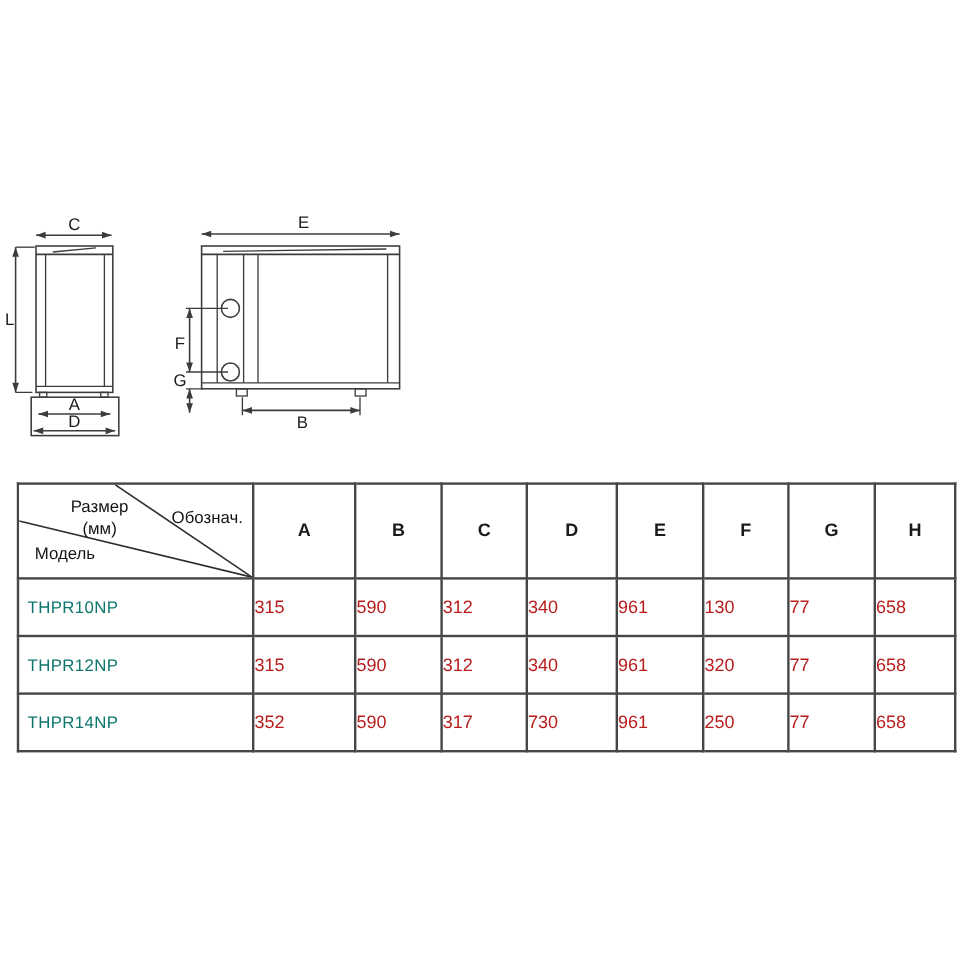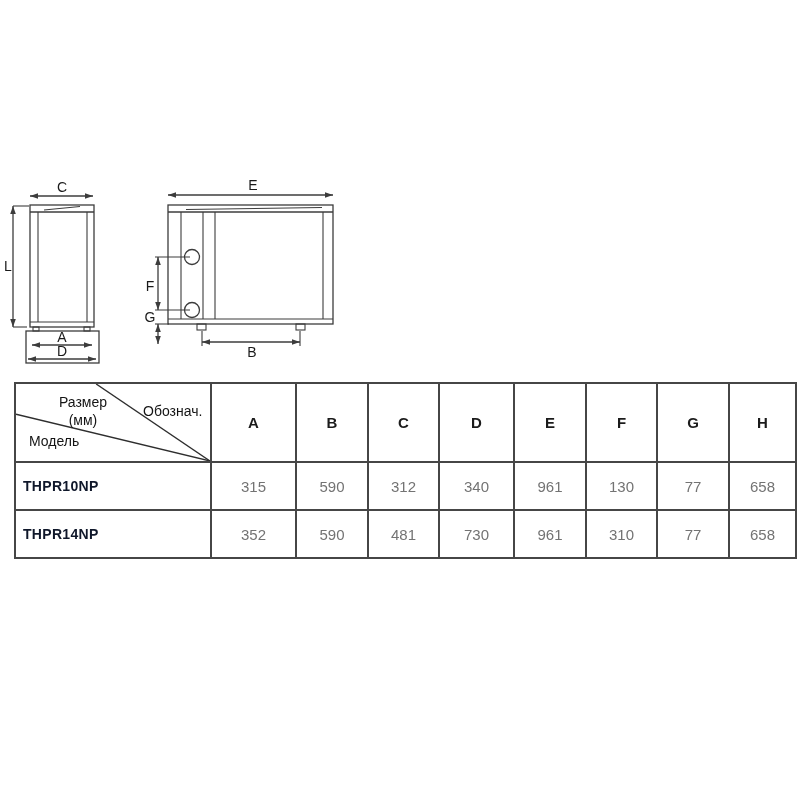--- a/index.html
+++ b/index.html
@@ -23,52 +23,52 @@
   .dim-text {
     fill:#1a1a1a;
     font-size:14px;
     font-family:"Liberation Sans", sans-serif;
   }
 
   
   .spec-table {
     position:absolute;
     left:14px;
-    top:382px;
+    top:402px;
     border-collapse:collapse;
     table-layout:fixed;
     width:781px;
   }
   .spec-table th, .spec-table td {
     border:2px solid #464646;
     background:#ffffff;
   }
   .spec-table thead tr { height:79px; }
   .spec-table tbody tr { height:48px; }
   .col-header {
     font-weight:bold;
     font-size:15px;
     text-align:center;
     vertical-align:middle;
     color:#1b1b1b;
   }
   .model-cell {
-    font-weight:bold;
+    font-weight:normal;
     font-size:14px;
     text-align:left;
     vertical-align:middle;
     padding-left:7px;
     letter-spacing:0.3px;
-    color:#0f172a;
+    color:#0f766e;
   }
   .value-cell {
     font-size:15px;
-    text-align:center;
+    text-align:left;
     vertical-align:middle;
-    color:#737373;
+    color:#b91c1c;
   }
 
   
   .corner-cell { position:relative; padding:0; }
   .corner-svg { position:absolute; left:0; top:0; width:100%; height:100%; }
   .corner-svg line { stroke:#2e2e2e; stroke-width:1.4; }
   .corner-label { position:absolute; font-size:14px; font-weight:normal; color:#141414; white-space:nowrap; }
   .lbl-size { left:39px; top:9px; width:56px; text-align:center; line-height:18px; }
   .lbl-designation { left:127px; top:19px; }
   .lbl-model { left:13px; top:49px;text-align:center; }
@@ -188,24 +188,35 @@
       <td class="value-cell">315</td>
       <td class="value-cell">590</td>
       <td class="value-cell">312</td>
       <td class="value-cell">340</td>
       <td class="value-cell">961</td>
       <td class="value-cell">130</td>
       <td class="value-cell">77</td>
       <td class="value-cell">658</td>
     </tr>
     <tr>
+      <td class="model-cell">THPR12NP</td>
+      <td class="value-cell">315</td>
+      <td class="value-cell">590</td>
+      <td class="value-cell">312</td>
+      <td class="value-cell">340</td>
+      <td class="value-cell">961</td>
+      <td class="value-cell">320</td>
+      <td class="value-cell">77</td>
+      <td class="value-cell">658</td>
+    </tr>
+    <tr>
       <td class="model-cell">THPR14NP</td>
       <td class="value-cell">352</td>
       <td class="value-cell">590</td>
-      <td class="value-cell">481</td>
+      <td class="value-cell">317</td>
       <td class="value-cell">730</td>
       <td class="value-cell">961</td>
-      <td class="value-cell">310</td>
+      <td class="value-cell">250</td>
       <td class="value-cell">77</td>
       <td class="value-cell">658</td>
     </tr>
   </tbody>
 </table>
 
 </body></html>

